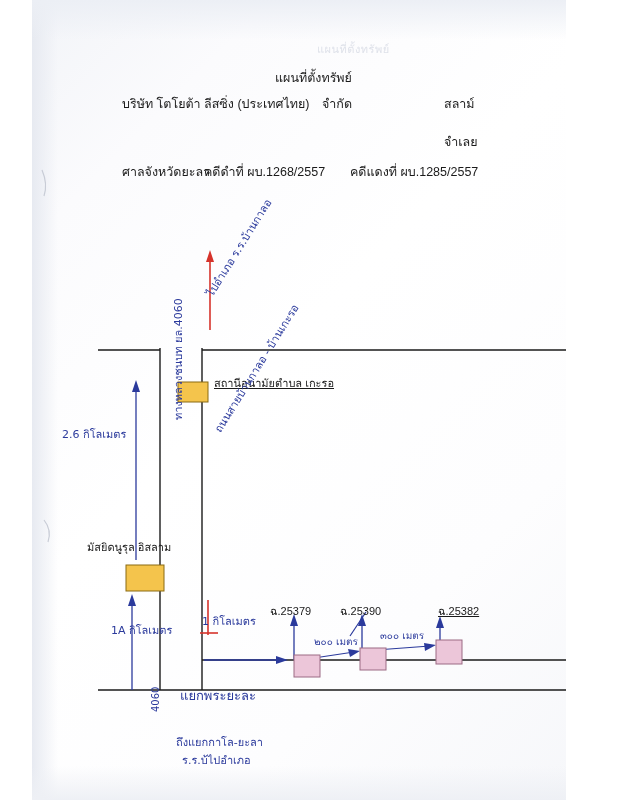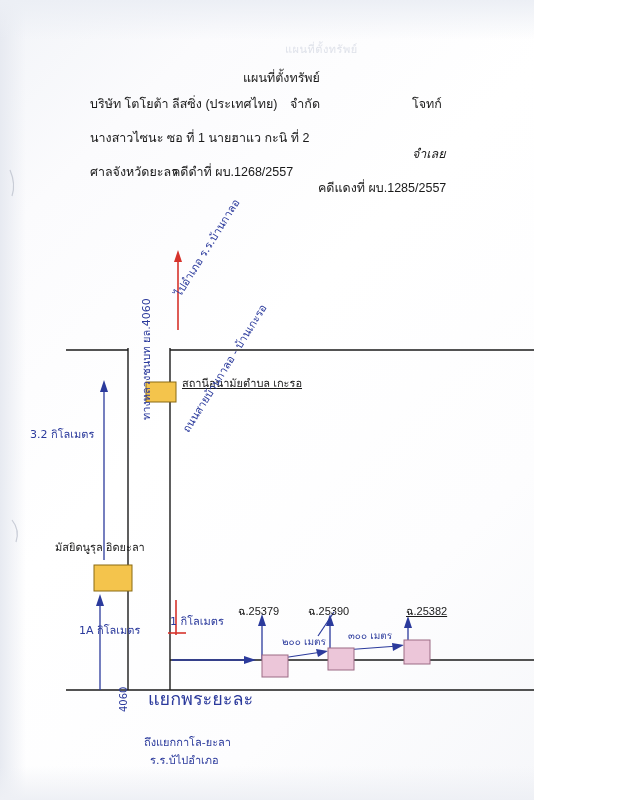--- a/index.html
+++ b/index.html
@@ -9,20 +9,21 @@
   }
   body {
     font-family: "Liberation Sans", sans-serif;
   }
   .page {
     position: relative;
     width: 534px;
     height: 800px;
     background: #fdfdfd;
     overflow: hidden;
+    margin-left: 32px;
   }
   
   .scan-tint {
     position: absolute;
     inset: 0;
     background: linear-gradient(135deg, #f2f4f8 0%, #fbfbfd 18%, #ffffff 45%, #fdfdfe 75%, #f6f7fa 100%);
   }
   .scan-edge-left {
     position: absolute;
     left: 0; top: 0; bottom: 0;
@@ -55,24 +56,24 @@
     position: absolute;
     color: #1a1a1a;
     font-size: 12.5px;
     white-space: nowrap;
   }
   .hdr-title { left: 243px; top: 68px; }
   .hdr-l1-a { left: 90px; top: 94px; }
   .hdr-l1-b { left: 290px; top: 94px; }
   .hdr-l1-c { left: 412px; top: 94px; }
   .hdr-l2-a { left: 90px; top: 128px; }
-  .hdr-l2-b { left: 412px; top: 144px; font-style: italic; }
+  .hdr-l2-b { left: 412px; top: 132px; }
   .hdr-l3-a { left: 90px; top: 162px; }
   .hdr-l3-b { left: 172px; top: 162px; }
-  .hdr-l3-c { left: 318px; top: 178px; text-align: right; }
+  .hdr-l3-c { left: 318px; top: 162px; text-align: right; }
 
   
   .map {
     position: absolute;
     left: 0; top: 0;
     width: 619px;
     height: 800px;
   }
   
   .hw {
@@ -100,22 +101,21 @@
   <div class="scan-tint"></div>
   <div class="scan-edge-left"></div>
   <div class="scan-edge-top"></div>
   <div class="scan-edge-bottom"></div>
 
   <div class="ghost-text">แผนที่ตั้งทรัพย์</div>
 
   <div class="hdr hdr-title">แผนที่ตั้งทรัพย์</div>
   <div class="hdr hdr-l1-a">บริษัท โตโยต้า ลีสซิ่ง (ประเทศไทย)</div>
   <div class="hdr hdr-l1-b">จำกัด</div>
-  <div class="hdr hdr-l1-c">โจทก์</div>
-  <div class="hdr hdr-l2-a">นางสาวไซนะ ซอ ที่ 1 นายฮาแว กะนิ ที่ 2</div>
+  <div class="hdr hdr-l1-c">สลาม์</div>
   <div class="hdr hdr-l2-b">จำเลย</div>
   <div class="hdr hdr-l3-a">ศาลจังหวัดยะลา</div>
   <div class="hdr hdr-l3-b">คดีดำที่ ผบ.1268/2557</div>
   <div class="hdr hdr-l3-c">คดีแดงที่ ผบ.1285/2557</div>
 
   <svg class="map" viewBox="0 0 619 800">
 
     <line x1="128" y1="348" x2="128" y2="690" stroke="#1a1a1a" stroke-width="1.4"></line>
     <line x1="170" y1="348" x2="170" y2="690" stroke="#1a1a1a" stroke-width="1.4"></line>
 
@@ -163,30 +163,30 @@
 
     <rect x="262" y="655" width="26" height="22" fill="#ecc6d9" stroke="#9b6a84" stroke-width="1"></rect>
     <rect x="328" y="648" width="26" height="22" fill="#ecc6d9" stroke="#9b6a84" stroke-width="1"></rect>
     <rect x="404" y="640" width="26" height="24" fill="#ecc6d9" stroke="#9b6a84" stroke-width="1"></rect>
 
     <path d="M10,170 q6,14 2,26" stroke="#c8ccd6" stroke-width="1.2" fill="none"></path>
     <path d="M12,520 q8,10 4,22" stroke="#c8ccd6" stroke-width="1.2" fill="none"></path>
   </svg>
 
   <div class="typed-sm" style="left:182px; top:374px;text-decoration:underline;">สถานีอนามัยตำบล เกะรอ</div>
-  <div class="typed-sm" style="left:55px; top:538px;">มัสยิดนูรุล อิดยะลา</div>
+  <div class="typed-sm" style="left:55px; top:538px;">มัสยิดนูรุล อิสลาม</div>
   <div class="typed-sm" style="left:238px; top:602px;">ฉ.25379</div>
   <div class="typed-sm" style="left:308px; top:602px;">ฉ.25390</div>
   <div class="typed-sm" style="left:406px; top:602px;text-decoration:underline;">ฉ.25382</div>
 
   <div class="hw hw-rot-55" style="left:172px; top:292px;">ไปอำเภอ ร.ร.บ้านกาลอ</div>
   <div class="hw hw-rot-55" style="left:180px; top:428px;">ถนนสายบ้านกาลอ - บ้านเกะรอ</div>
   <div class="hw hw-rot-90" style="left:140px; top:420px;">ทางหลวงชนบท ยล.4060</div>
-  <div class="hw" style="left:30px; top:428px;">3.2 กิโลเมตร</div>
+  <div class="hw" style="left:30px; top:428px;">2.6 กิโลเมตร</div>
   <div class="hw" style="left:79px; top:624px;">1A กิโลเมตร</div>
   <div class="hw" style="left:170px; top:615px;">1 กิโลเมตร</div>
   <div class="hw hw-sm" style="left:282px; top:636px;">๒๐๐ เมตร</div>
   <div class="hw hw-sm" style="left:348px; top:630px;">๓๐๐ เมตร</div>
-  <div class="hw" style="left:148px; top:688px; font-size:18px;">แยกพระยะละ</div>
+  <div class="hw" style="left:148px; top:688px; font-size:13px;">แยกพระยะละ</div>
   <div class="hw" style="left:144px; top:736px;">ถึงแยกกาโล-ยะลา</div>
   <div class="hw" style="left:150px; top:754px;">ร.ร.บ้ไปอำเภอ</div>
   <div class="hw hw-rot-90 hw-sm" style="left:118px; top:712px;">4060</div>
 </div>
 
 </body></html>

